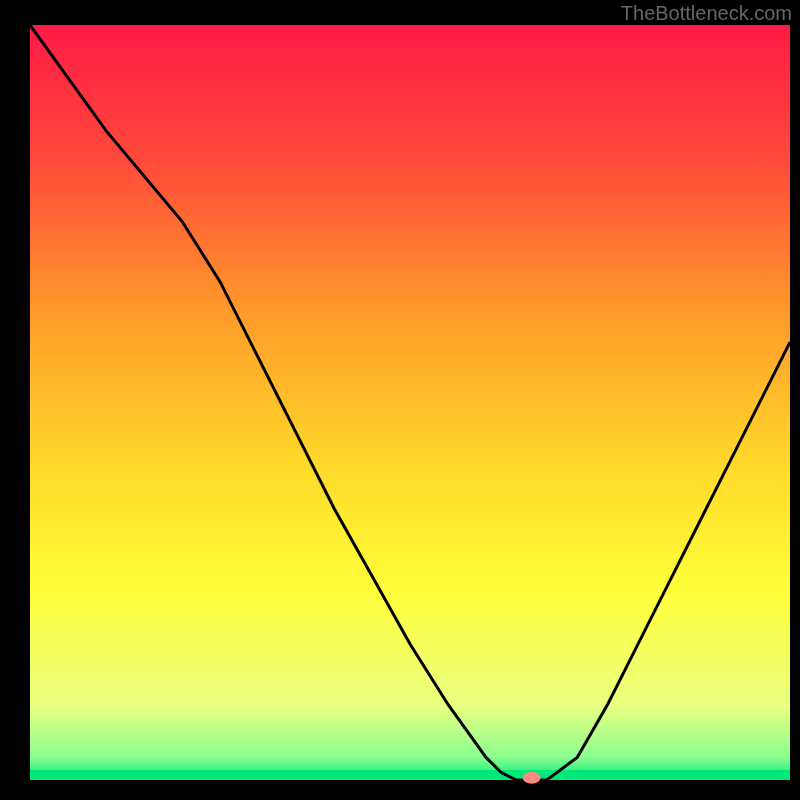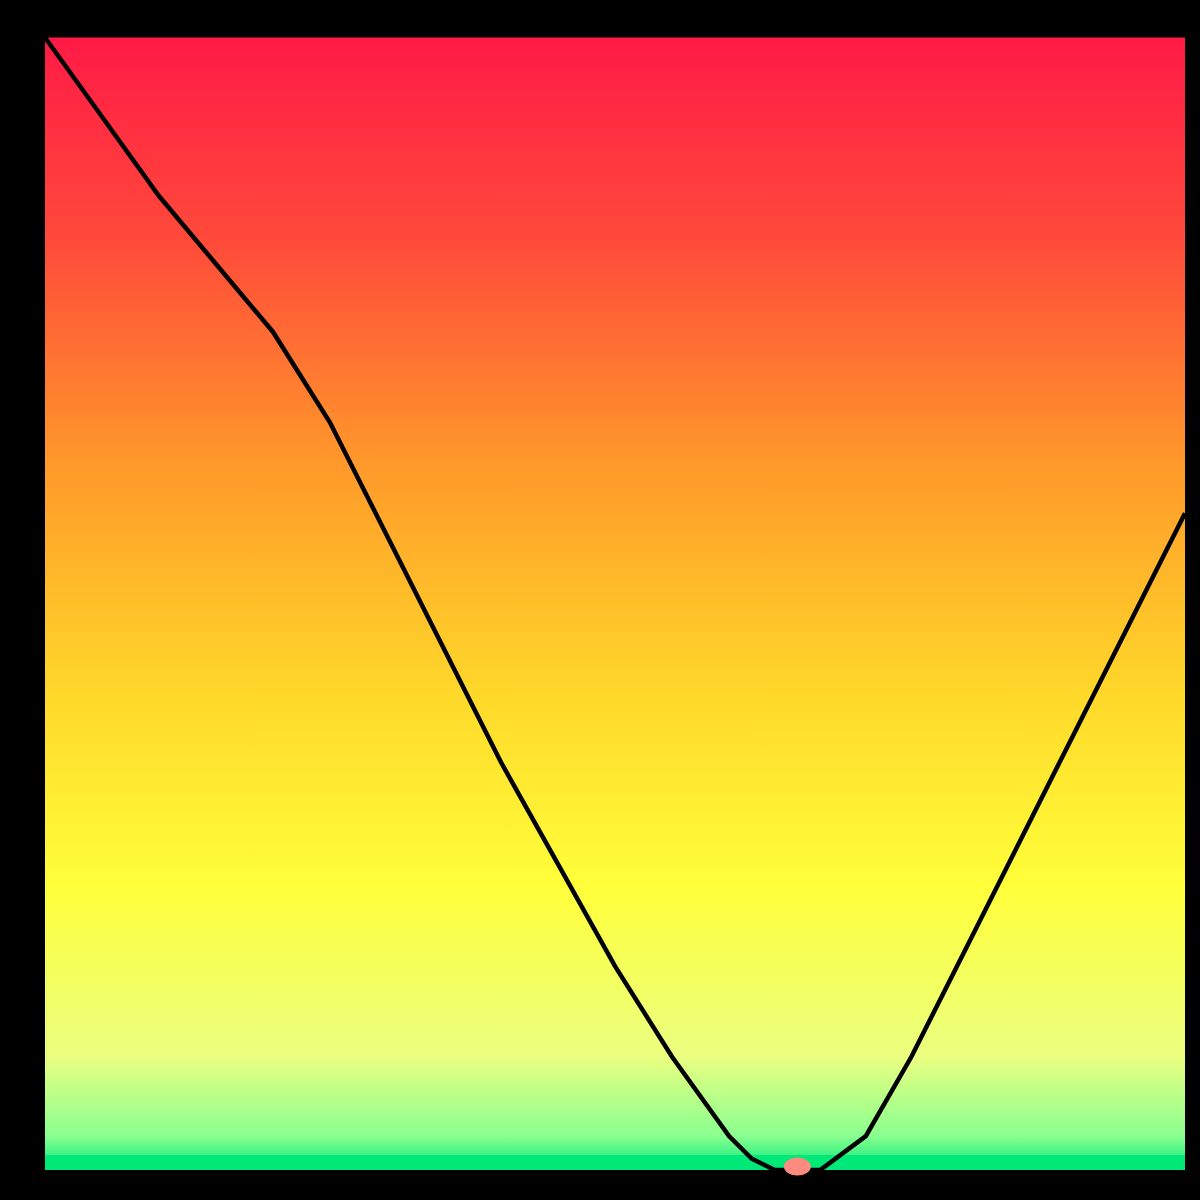--- a/index.html
+++ b/index.html
@@ -26,20 +26,21 @@
     z-index: 10;
   }
   svg {
     display: block;
   }
 </style>
 </head>
 <body>
 <div class="container">
 
+<div class="watermark">TheBottleneck.com</div>
 
 <svg width="800" height="800" viewBox="0 0 800 800">
   <defs>
     <linearGradient id="bg-grad" x1="0" y1="0" x2="0" y2="1">
           <stop offset="0%" stop-color="#ff1a46"></stop>
           <stop offset="18%" stop-color="#ff4a3a"></stop>
           <stop offset="38%" stop-color="#ff9a2a"></stop>
           <stop offset="57.99999999999999%" stop-color="#ffd82a"></stop>
           <stop offset="75%" stop-color="#ffff3a"></stop>
           <stop offset="90%" stop-color="#eaff80"></stop>

